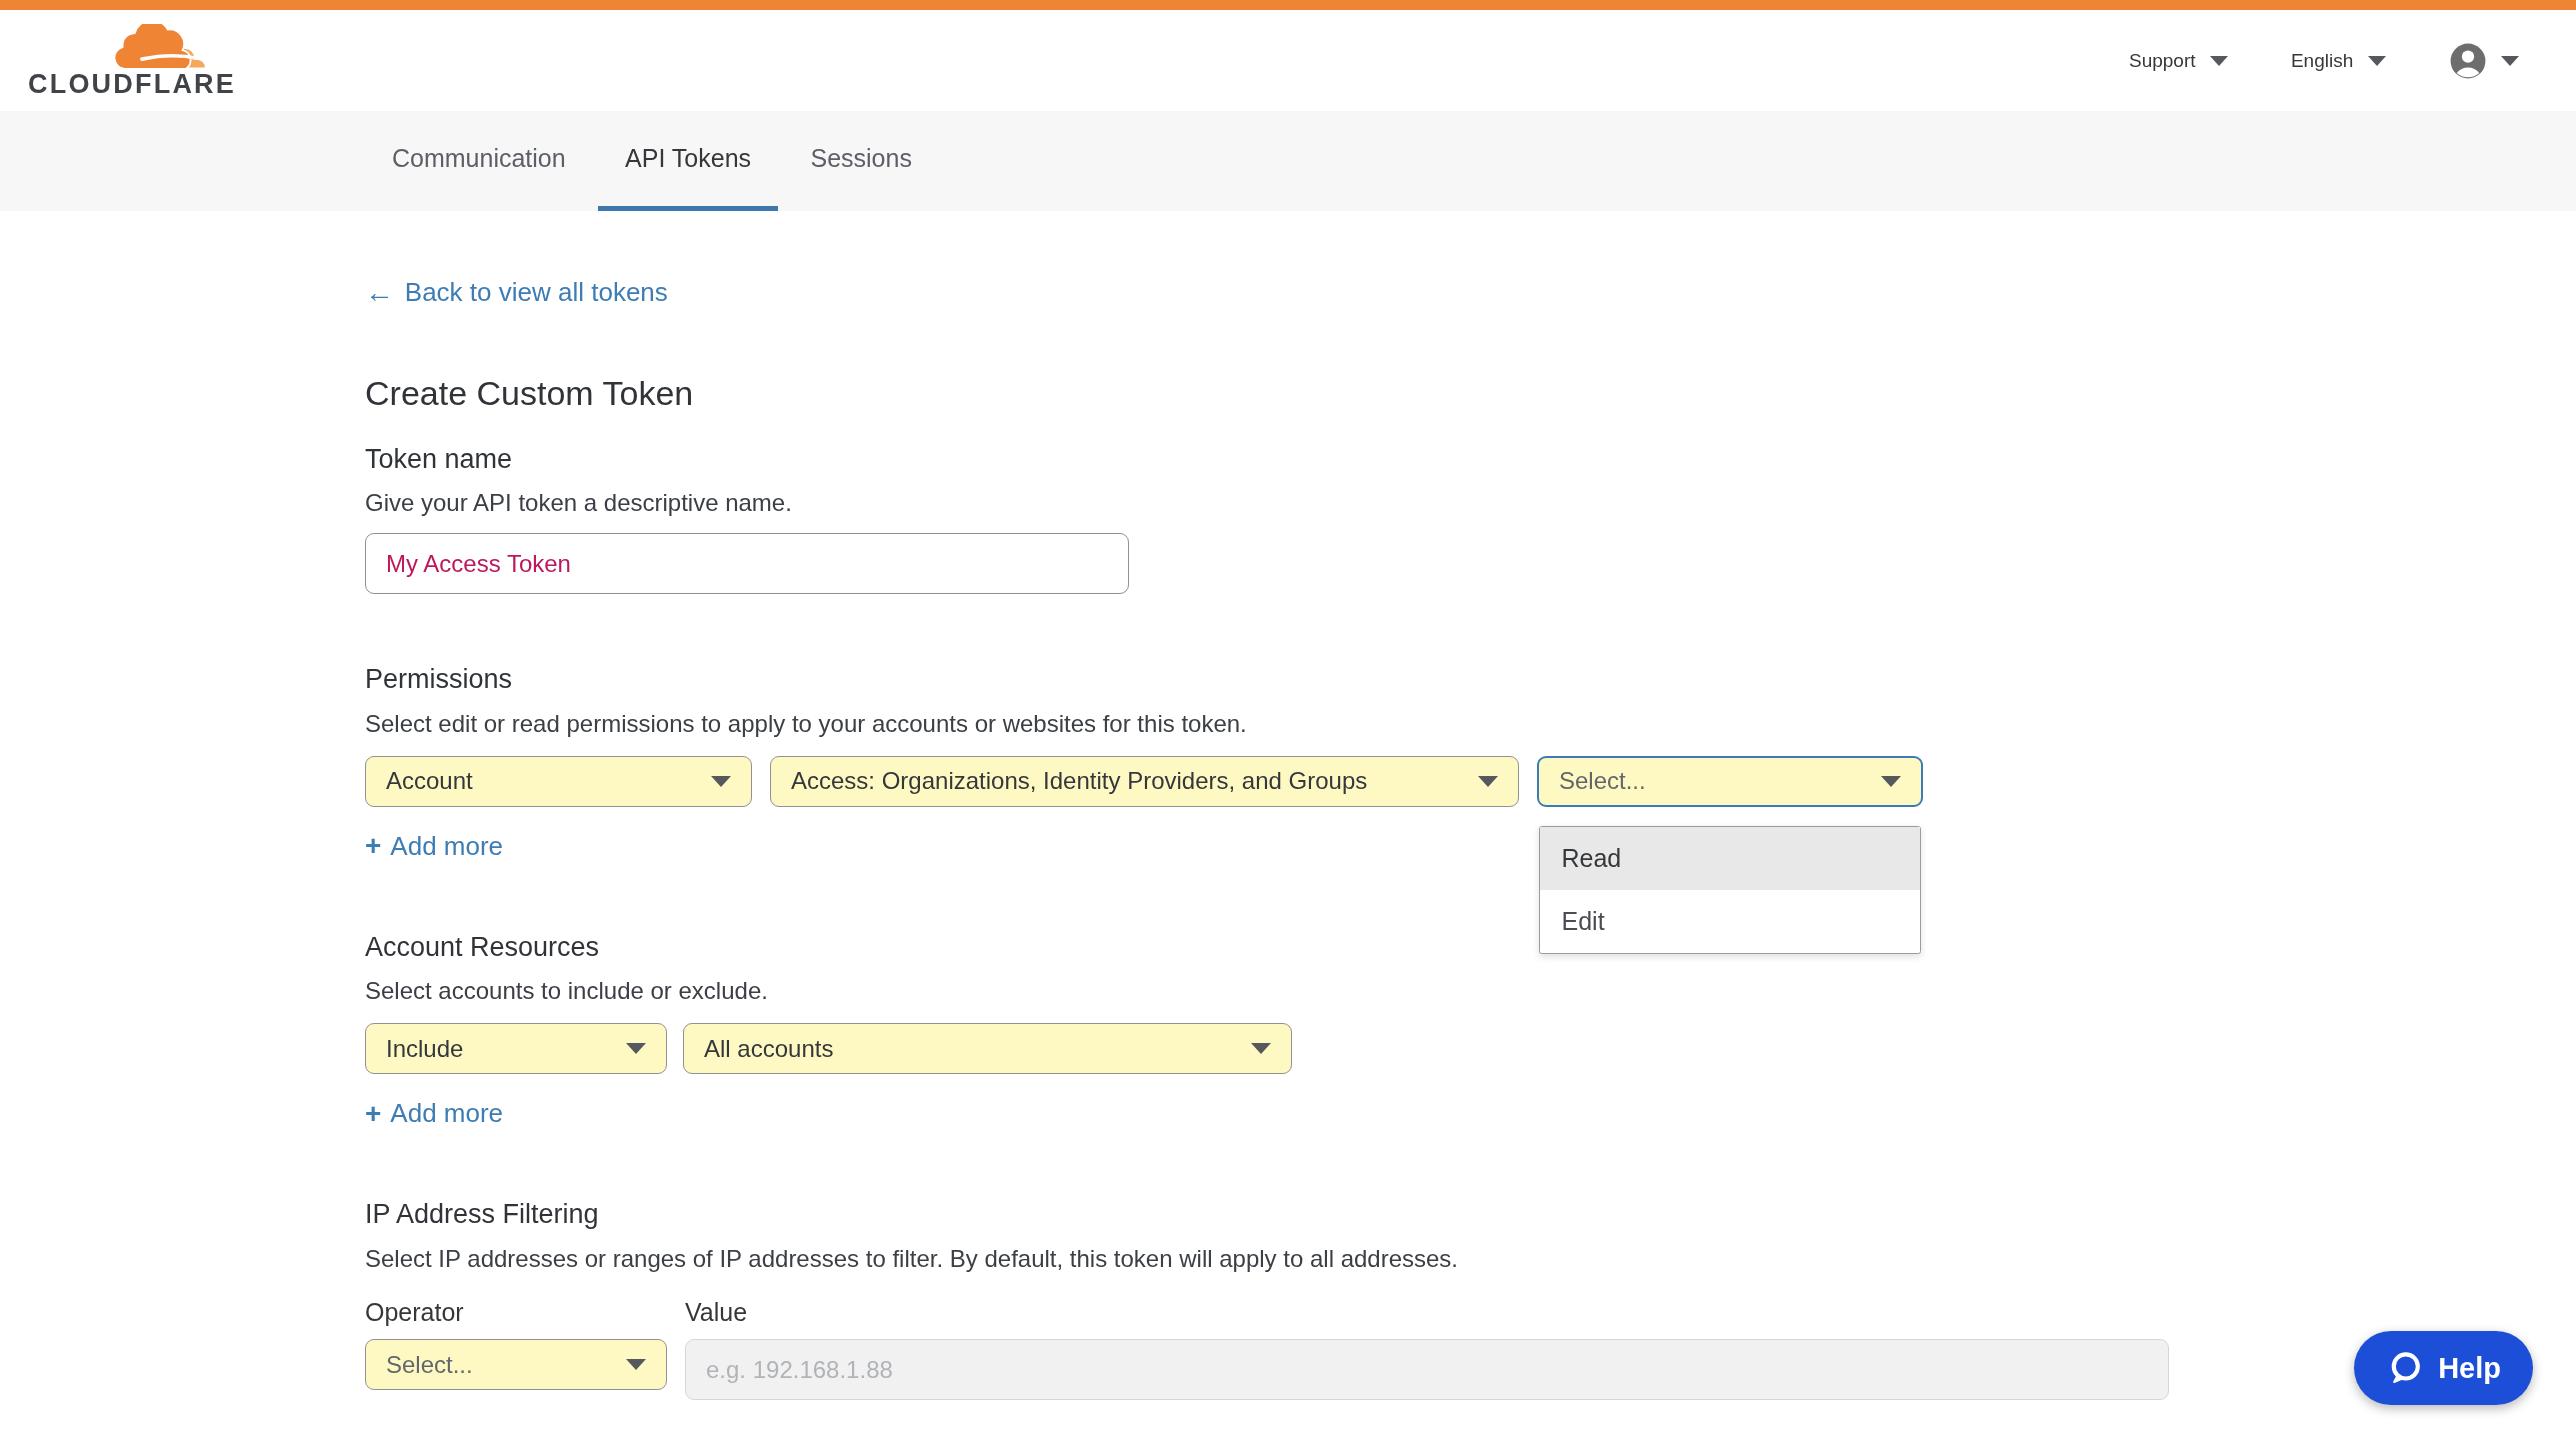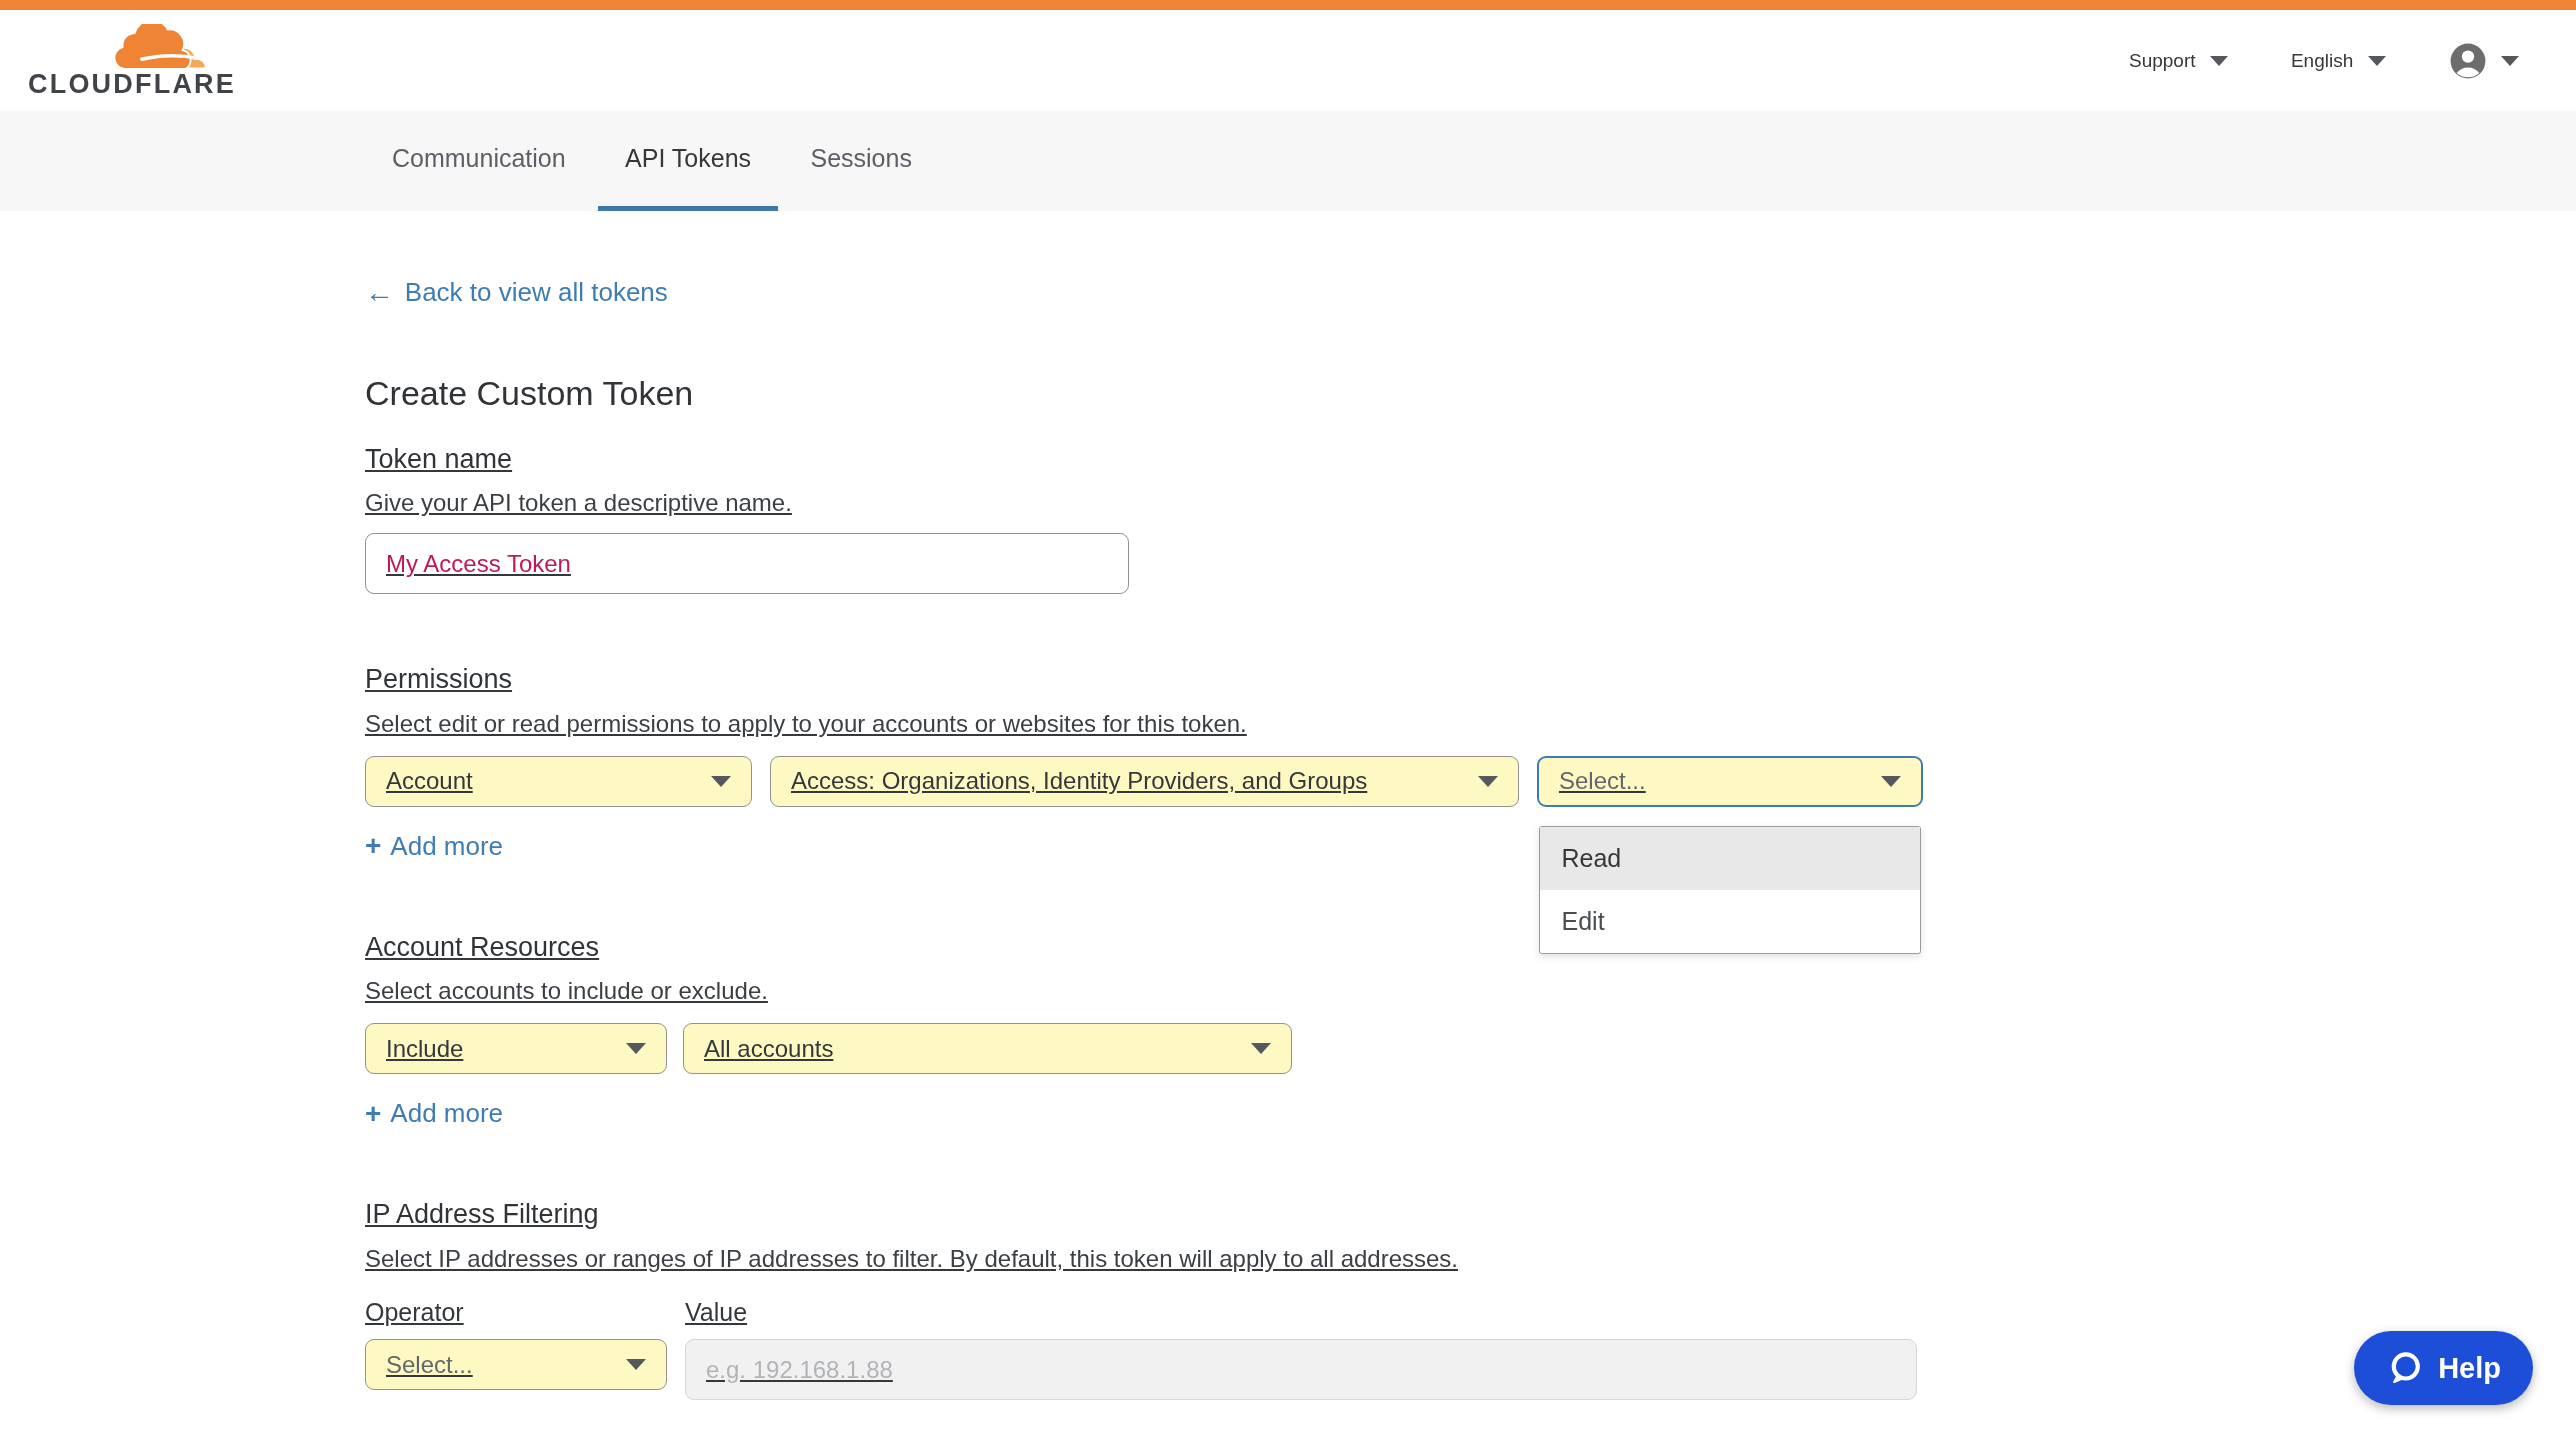--- a/index.html
+++ b/index.html
@@ -50,21 +50,21 @@
   main { padding:66px 0 0 365px; width:2298px; }
 
   .back-link {
     display:inline-flex; align-items:center; gap:10.8px;
     color:#3e7cb4; font-size:26px; text-decoration:none; cursor:pointer;
   }
   .back-arrow { font-size:29px; line-height:1; }
 
   .page-title { font-size:34px; font-weight:400; color:#303338; margin-top:66px; }
 
-  .section { margin-top:70px;text-decoration:underline; }
+  .section { margin-top:70px; }
   .section-heading { font-size:27px; font-weight:400; color:#303338; }
   .section-desc { font-size:24px; color:#3c4046; margin-top:13.5px; line-height:1.25; }
 
   .field-row { display:flex; gap:18px; margin-top:17px; position:relative; }
 
   .text-input {
     height:61px; border:1.8px solid #919191; border-radius:9px;
     font-size:24px; color:#be185d; padding:0 20px;
     font-family:inherit; background:#fff; outline:none; display:block;
   }
@@ -78,21 +78,21 @@
   }
   .select .placeholder { color:#63676c; }
   .select.focused { border:2.7px solid #3b7cb8; }
 
   .w-scope   { width:387px; }
   .w-group   { width:749px; }
   .w-access  { width:386px; }
   .w-mode    { width:302px; }
   .w-accounts{ width:609px; }
   .w-operator{ width:302px; }
-  .w-ipvalue { width:1232px; }
+  .w-ipvalue { width:1484px; }
 
   .menu {
     position:absolute; top:68px; left:0; width:100%;
     background:#fff; border:1.8px solid #9b9b9b; border-radius:2.7px;
     box-shadow:0 2.7px 7.2px rgba(0,0,0,0.12); z-index:10;
   }
   .menu-item {
     height:63px; display:flex; align-items:center; padding:0 21.5px;
     font-size:25px; color:#4a4d52; cursor:pointer;
   }

